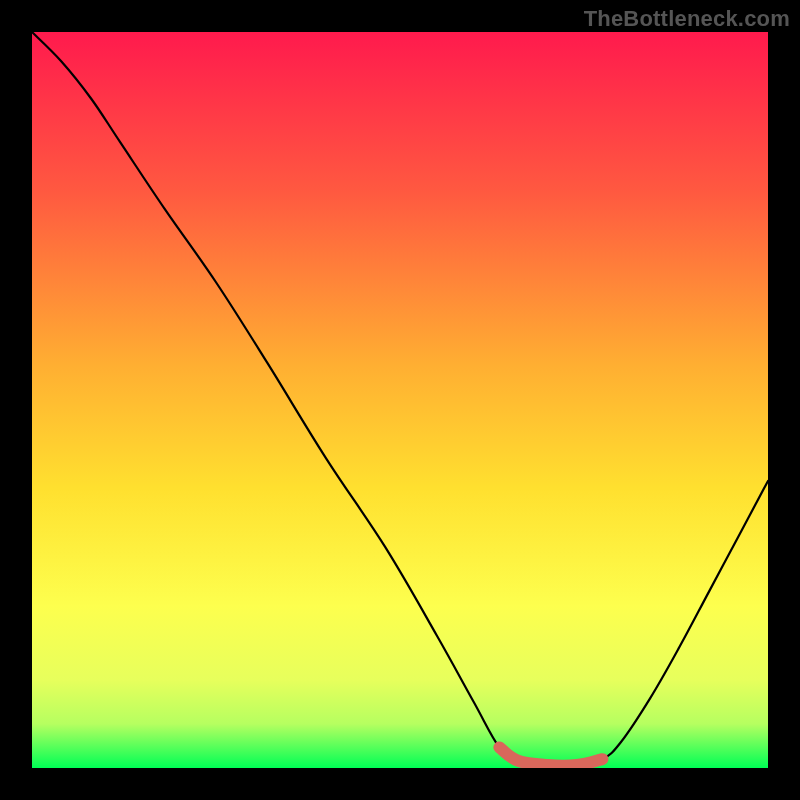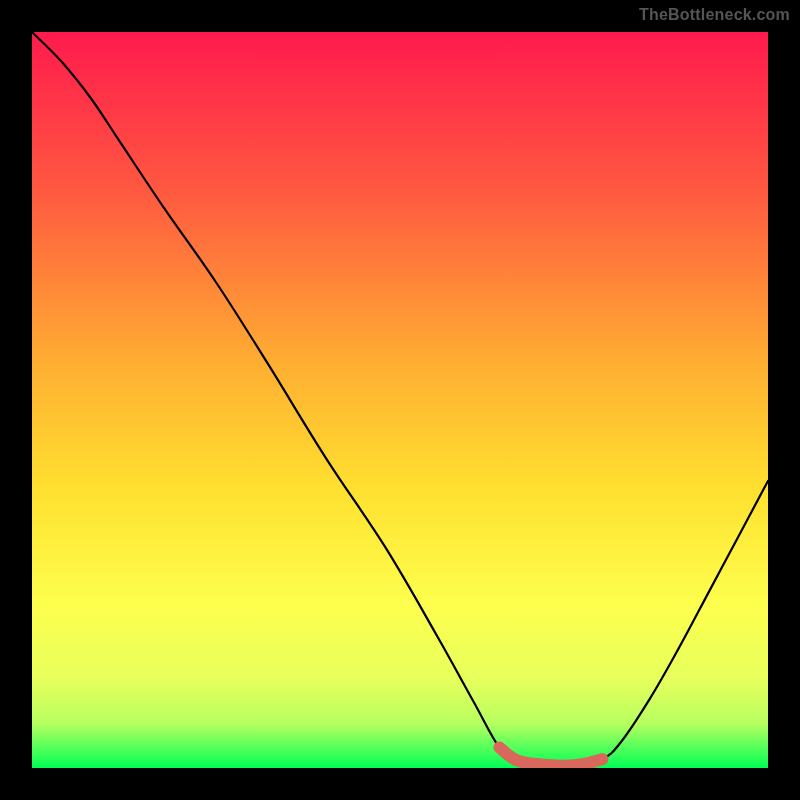--- a/index.html
+++ b/index.html
@@ -4,21 +4,21 @@
 <style>
   * { margin: 0; padding: 0; box-sizing: border-box; }
   html, body { width: 800px; height: 800px; background: #000; overflow: hidden; }
   .wrap { position: relative; width: 800px; height: 800px; background: #000; }
   .attribution {
     position: absolute;
     top: 6px;
     right: 10px;
     color: #555;
     font-family: Arial, Helvetica, sans-serif;
-    font-size: 16px;
+    font-size: 22px;
     font-weight: bold;
     letter-spacing: 0.2px;
   }
   .plot {
     position: absolute;
     left: 32px;
     top: 32px;
     width: 736px;
     height: 736px;
   }

